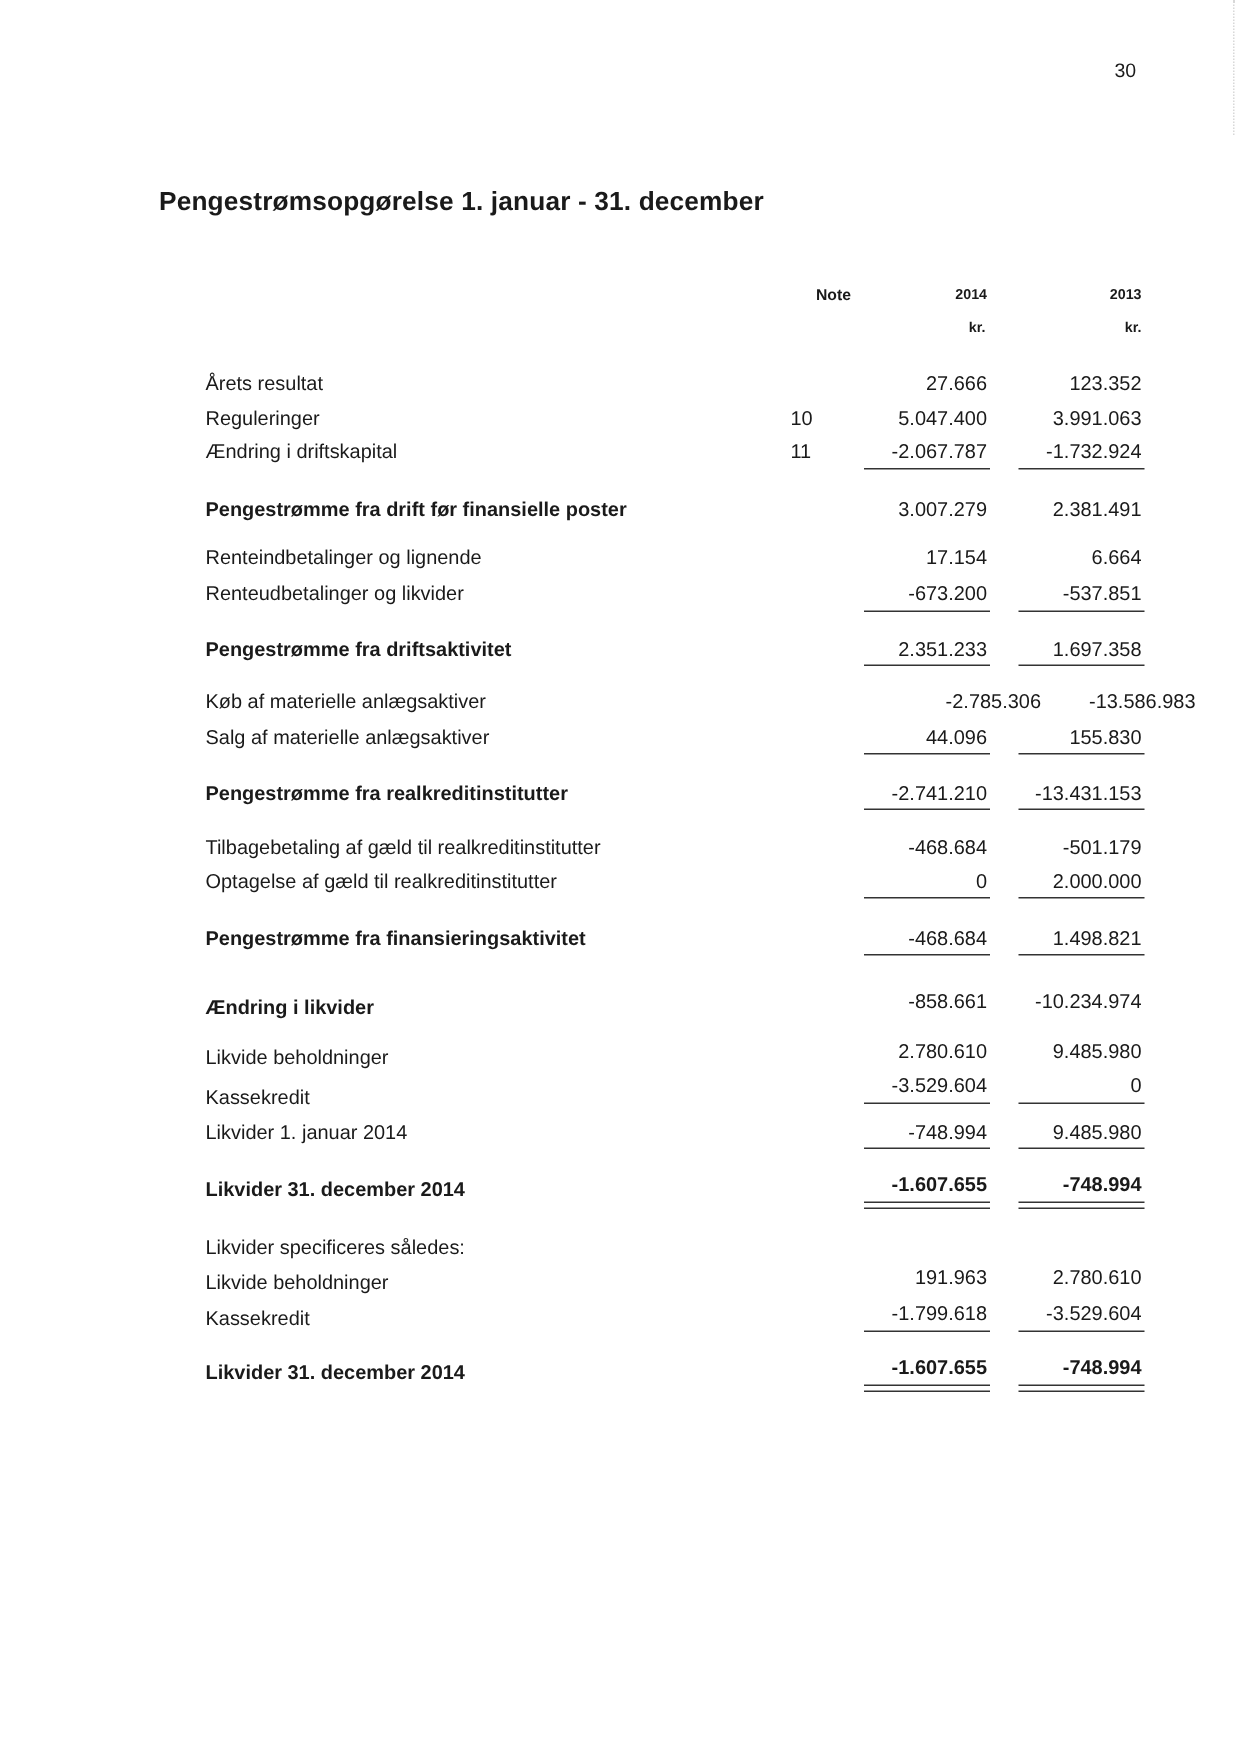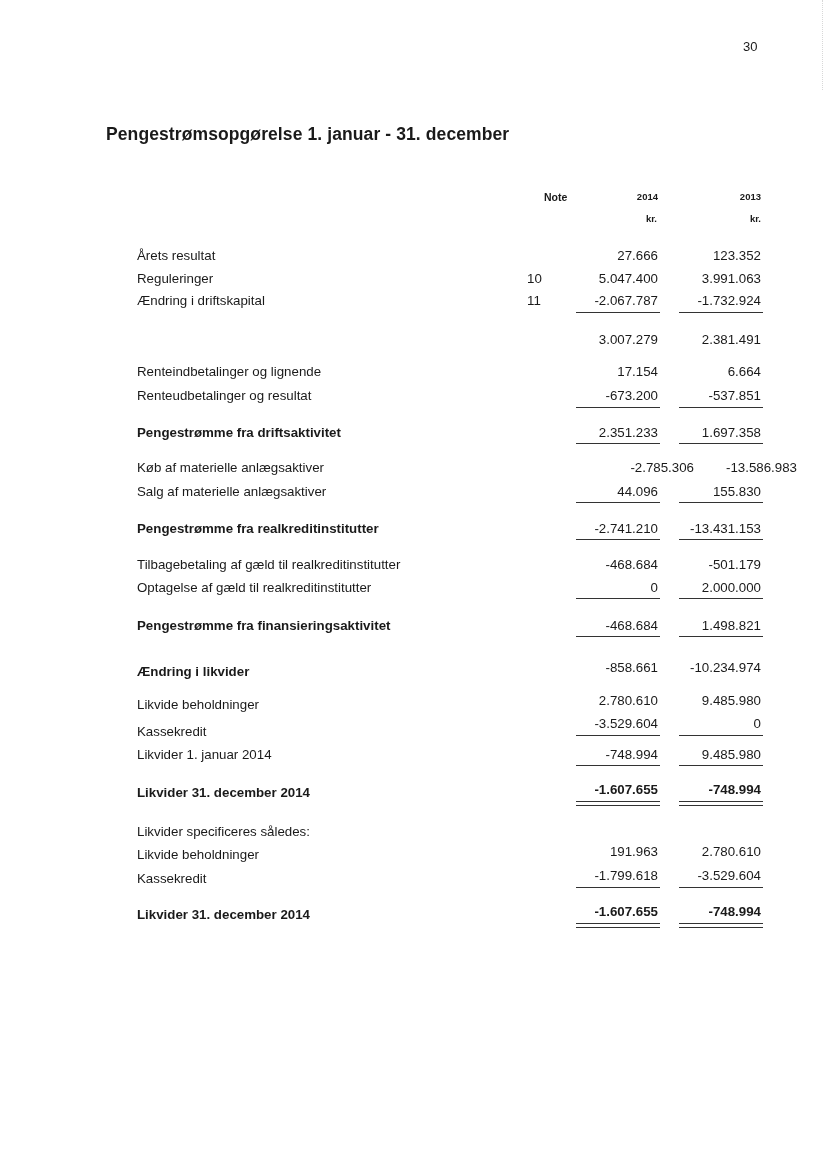--- a/index.html
+++ b/index.html
@@ -54,31 +54,32 @@
 <div class="row" style="top:293px;">
   <span class="label">Ændring i driftskapital</span>
   <span class="note">11</span>
   <span class="v14">-2.067.787</span>
   <span class="v13">-1.732.924</span>
 </div>
 <div class="rule c14" style="top:312px;"></div>
 <div class="rule c13" style="top:312px;"></div>
 
 <div class="row bold" style="top:332px;">
+  <span class="label">Pengestrømme fra drift før finansielle poster</span>
   <span class="v14">3.007.279</span>
   <span class="v13">2.381.491</span>
 </div>
 
 <div class="row" style="top:364px;">
   <span class="label">Renteindbetalinger og lignende</span>
   <span class="v14">17.154</span>
   <span class="v13">6.664</span>
 </div>
 <div class="row" style="top:388px;">
-  <span class="label">Renteudbetalinger og resultat</span>
+  <span class="label">Renteudbetalinger og likvider</span>
   <span class="v14">-673.200</span>
   <span class="v13">-537.851</span>
 </div>
 <div class="rule c14" style="top:407px;"></div>
 <div class="rule c13" style="top:407px;"></div>
 
 <div class="row bold" style="top:425px;">
   <span class="label">Pengestrømme fra driftsaktivitet</span>
   <span class="v14">2.351.233</span>
   <span class="v13">1.697.358</span>

